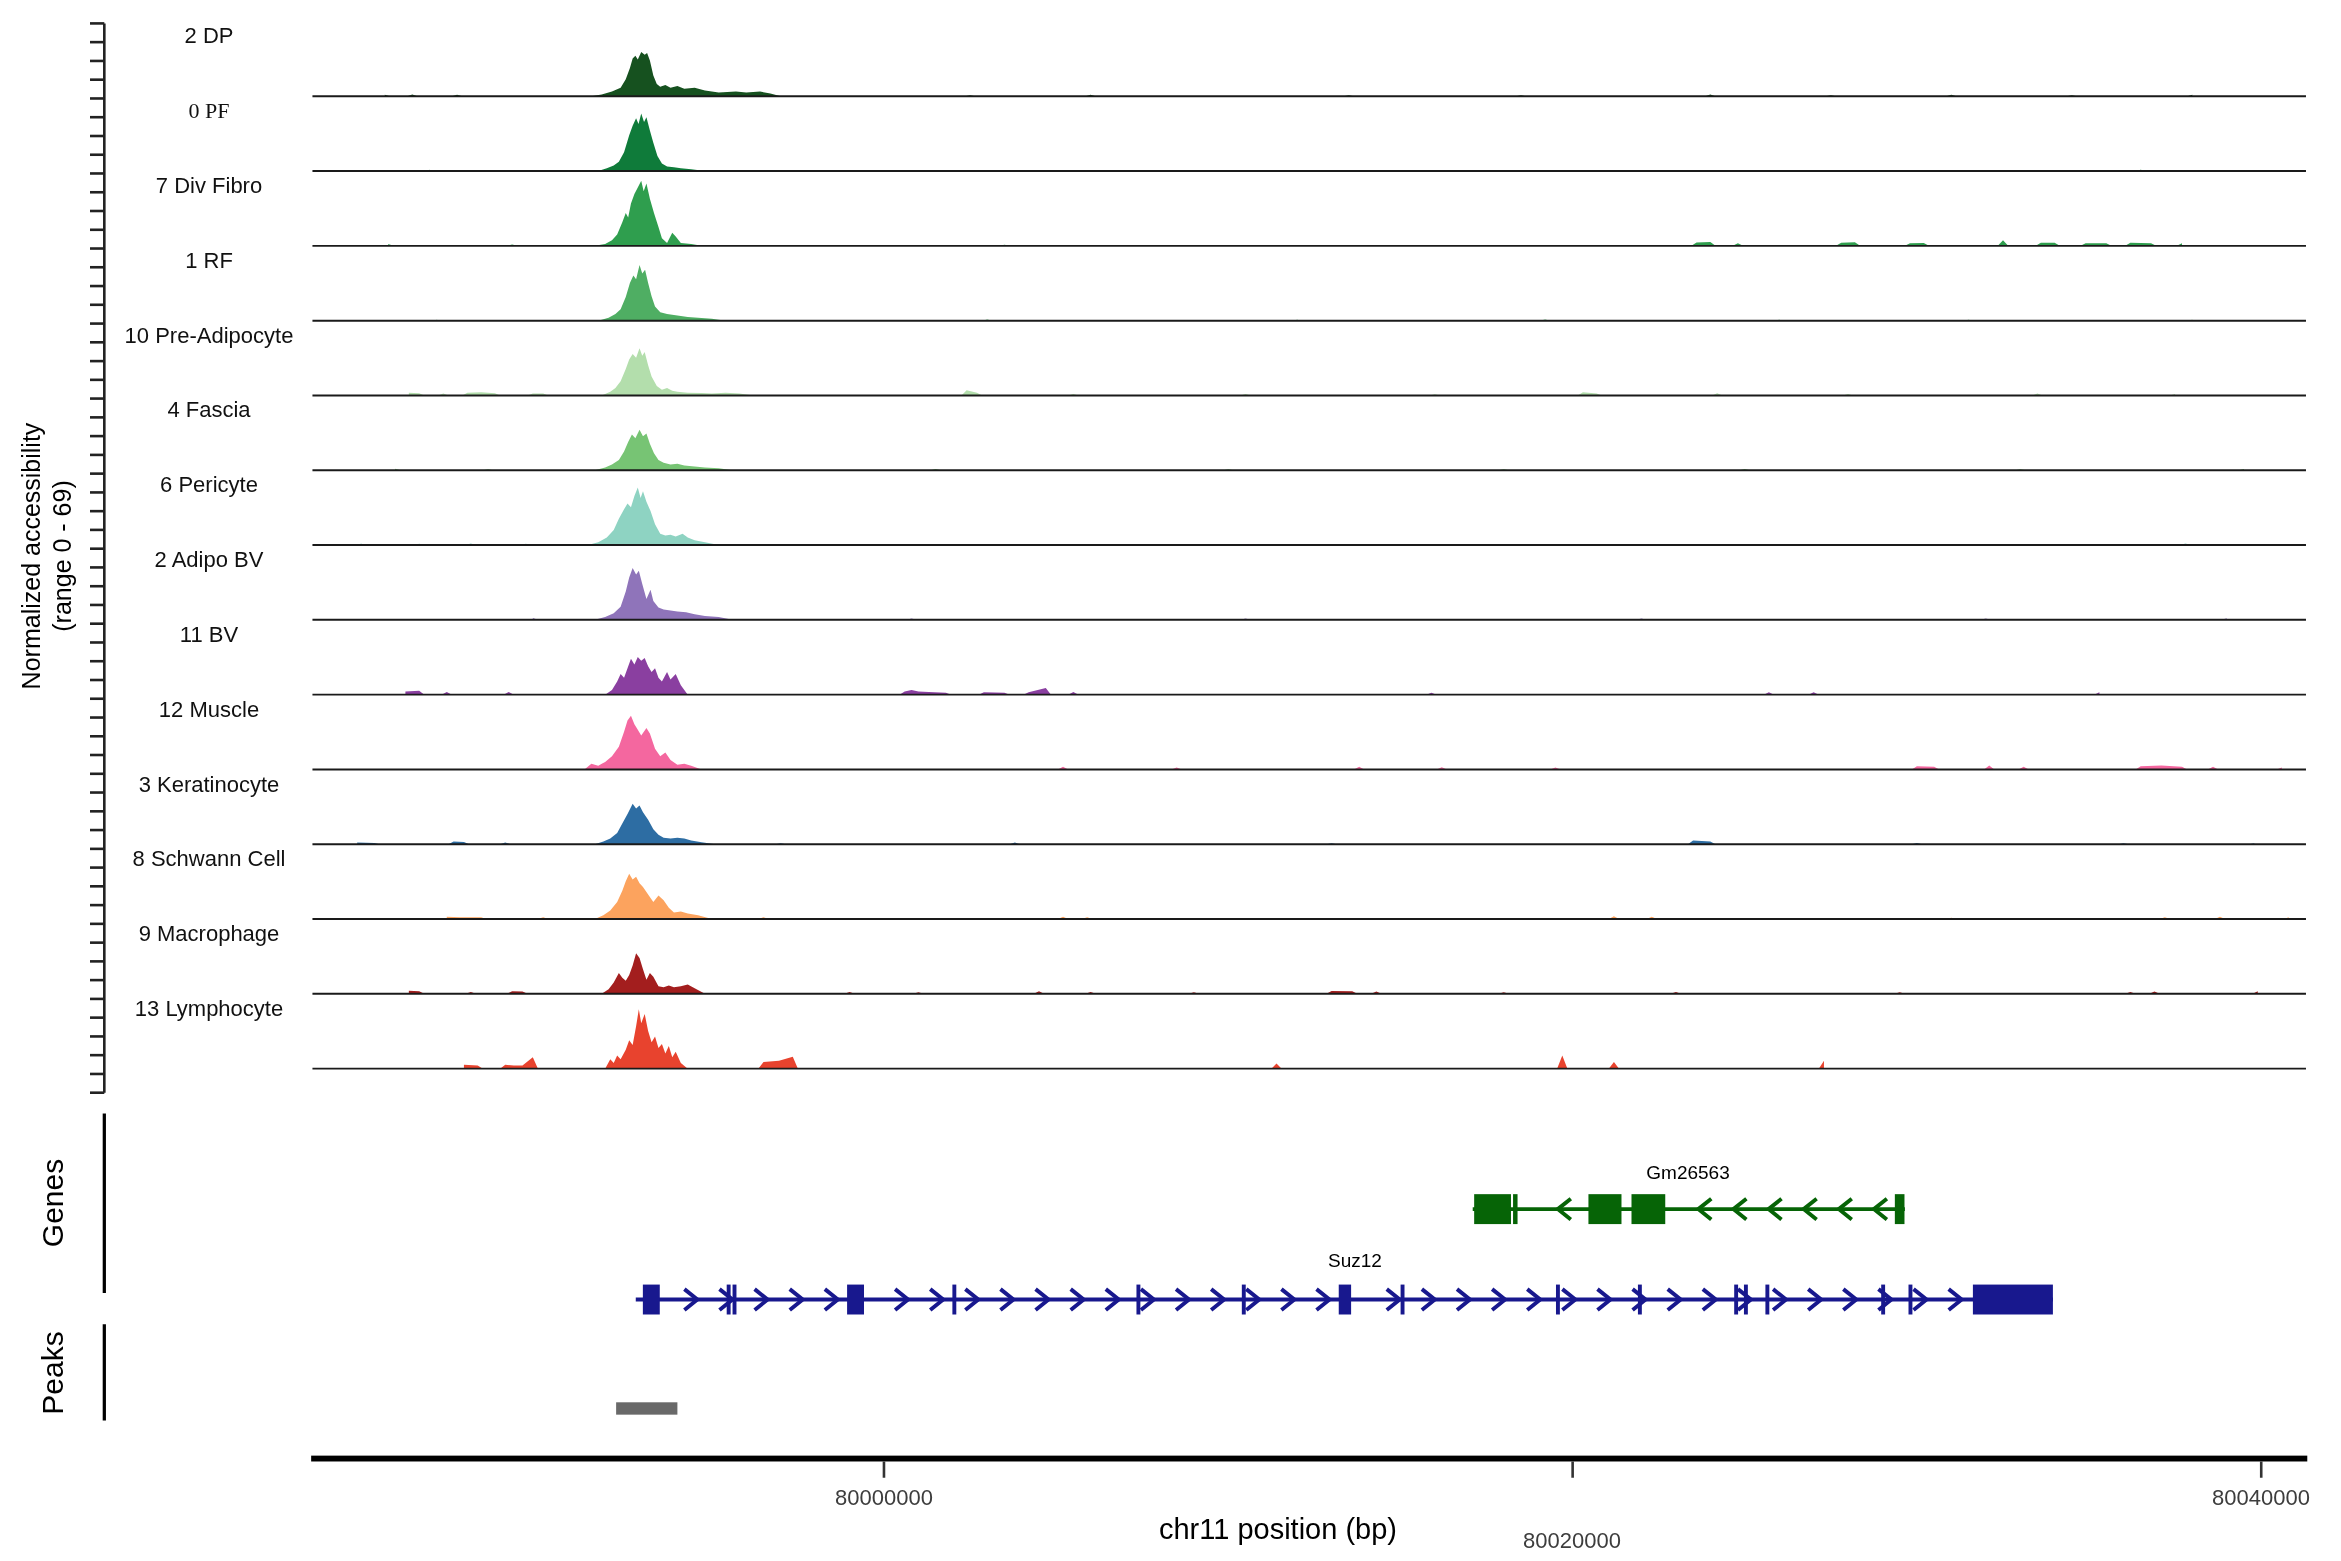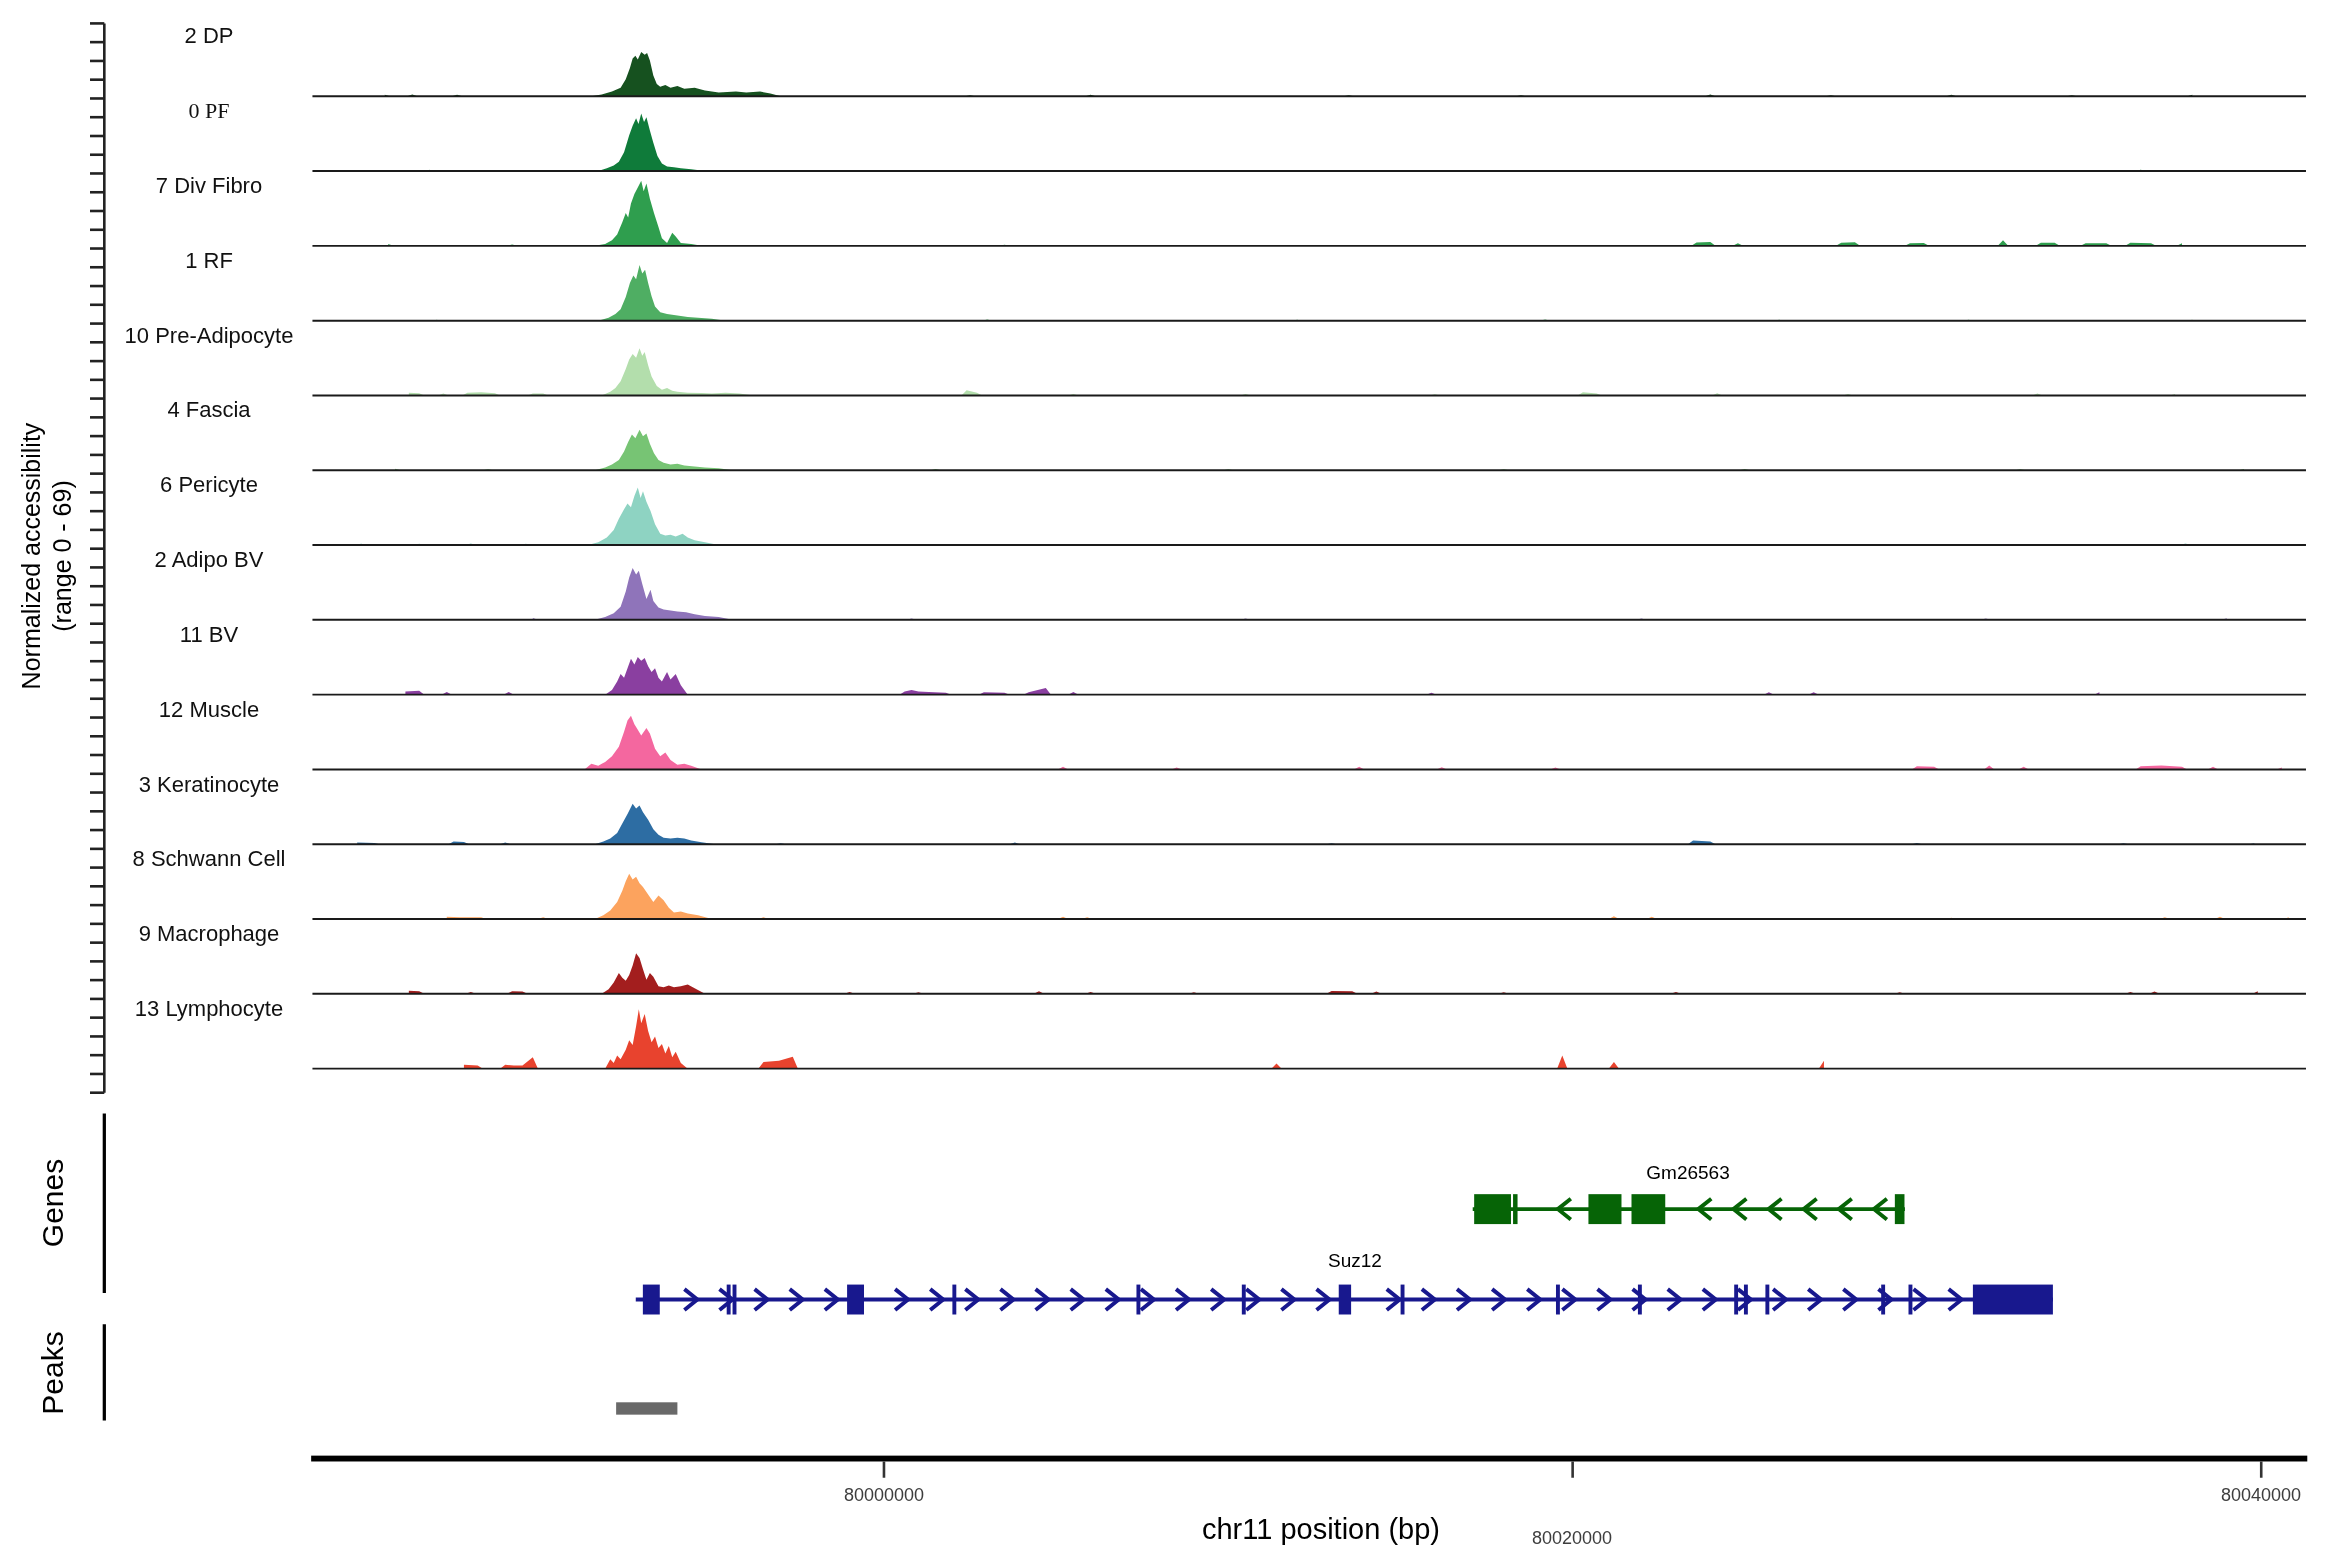--- a/index.html
+++ b/index.html
@@ -4,21 +4,21 @@
 <style>
   html,body{margin:0;padding:0;background:#ffffff;}
   .canvas{position:relative;width:2342px;height:1561px;background:#ffffff;overflow:hidden;
           font-family:"Liberation Sans","DejaVu Sans",sans-serif;}
   #plot-svg{position:absolute;left:0;top:0;}
   .lbl{position:absolute;color:#000;white-space:nowrap;}
   .track-lbl{font-size:22px;color:#111;transform:translate(-50%,-50%);}
   .rot{transform:translate(-50%,-50%) rotate(-90deg);}
   .ylab{font-size:25px;color:#000;}
   .seclab{font-size:30px;color:#000;}
-  .xtick{font-size:18px;color:#3d3d3d;transform:translateX(-50%);}
+  .xtick{font-size:22px;color:#3d3d3d;transform:translateX(-50%);}
   .xtitle{font-size:29px;color:#000;transform:translateX(-50%);}
   .genelab{font-size:19px;color:#000;transform:translateX(-50%);}
 </style>
 </head>
 <body>
 
 <div class="canvas">
   <svg id="plot-svg" width="2342" height="1561" viewBox="0 0 3600 2400">
       <path d="M 591.2 148 L 591.2 145.8 L 599.1 148.0 L 625.6 148.0 L 633.5 145.1 L 641.5 148.0 L 694.4 148.0 L 702.3 145.8 L 710.3 148.0 L 900.8 148.0 L 908.8 148.0 L 924.7 145.1 L 940.5 140.8 L 953.8 135.0 L 961.7 121.9 L 968.1 104.5 L 972.3 90.0 L 976.5 85.7 L 980.2 91.5 L 985.5 79.9 L 990.8 84.2 L 994.5 81.3 L 998.8 92.9 L 1004.1 116.1 L 1009.4 129.2 L 1014.7 133.5 L 1022.6 130.6 L 1030.5 135.0 L 1041.1 132.1 L 1051.7 136.4 L 1067.6 135.0 L 1083.5 139.3 L 1104.6 142.2 L 1131.1 140.8 L 1147.0 142.2 L 1168.2 140.8 L 1184.1 143.7 L 1199.9 148.0 L 1207.9 148.0 L 1483.1 148.0 L 1491.1 146.6 L 1499.0 148.0 L 1668.4 148.0 L 1676.4 145.8 L 1684.3 148.0 L 2065.4 148.0 L 2073.4 146.6 L 2081.3 148.0 L 2330.1 148.0 L 2338.1 146.6 L 2346.0 148.0 L 2621.3 148.0 L 2629.2 145.4 L 2637.1 148.0 L 2806.5 148.0 L 2814.5 146.3 L 2822.4 148.0 L 2991.8 148.0 L 2999.8 145.8 L 3007.7 148.0 L 3177.1 148.0 L 3185.0 146.6 L 3193.0 148.0 L 3362.4 148.0 L 3370.3 145.8 L 3370.3 148 Z" fill="#16511f" stroke="none"></path>
       <line x1="480" y1="148" x2="3545" y2="148" stroke="#1a1a1a" stroke-width="3"></line>
@@ -188,21 +188,21 @@
   <div class="lbl seclab rot" style="left:53px;top:1203px;">Genes</div>
   <div class="lbl seclab rot" style="left:53px;top:1373px;">Peaks</div>
 
   <div class="lbl genelab" style="left:1688px;top:1162px;">Gm26563</div>
   <div class="lbl genelab" style="left:1355px;top:1250px;">Suz12</div>
 
   <div class="lbl xtick" style="left:884px;top:1485px;">80000000</div>
   <div class="lbl xtick" style="left:1572px;top:1485px;margin-top:43px;">80020000</div>
   <div class="lbl xtick" style="left:2261px;top:1485px;">80040000</div>
 
-  <div class="lbl xtitle" style="left:1321px;top:1513px;text-align:center;">chr11 position (bp)</div>
+  <div class="lbl xtitle" style="left:1278px;top:1513px;text-align:center;">chr11 position (bp)</div>
 
   <div id="track-labels"></div>
 <div class="lbl track-lbl" style="left: 209px; top: 36px;">2 DP</div>
     <div class="lbl track-lbl" style="left: 209px; top: 111px; font-family: Liberation Serif, serif;">0 PF</div>
     <div class="lbl track-lbl" style="left: 209px; top: 186px;">7 Div Fibro</div>
     <div class="lbl track-lbl" style="left: 209px; top: 261px;">1 RF</div>
     <div class="lbl track-lbl" style="left: 209px; top: 336px;">10 Pre-Adipocyte</div>
     <div class="lbl track-lbl" style="left: 209px; top: 410px;">4 Fascia</div>
     <div class="lbl track-lbl" style="left: 209px; top: 485px;">6 Pericyte</div>
     <div class="lbl track-lbl" style="left: 209px; top: 560px;">2 Adipo BV</div>

